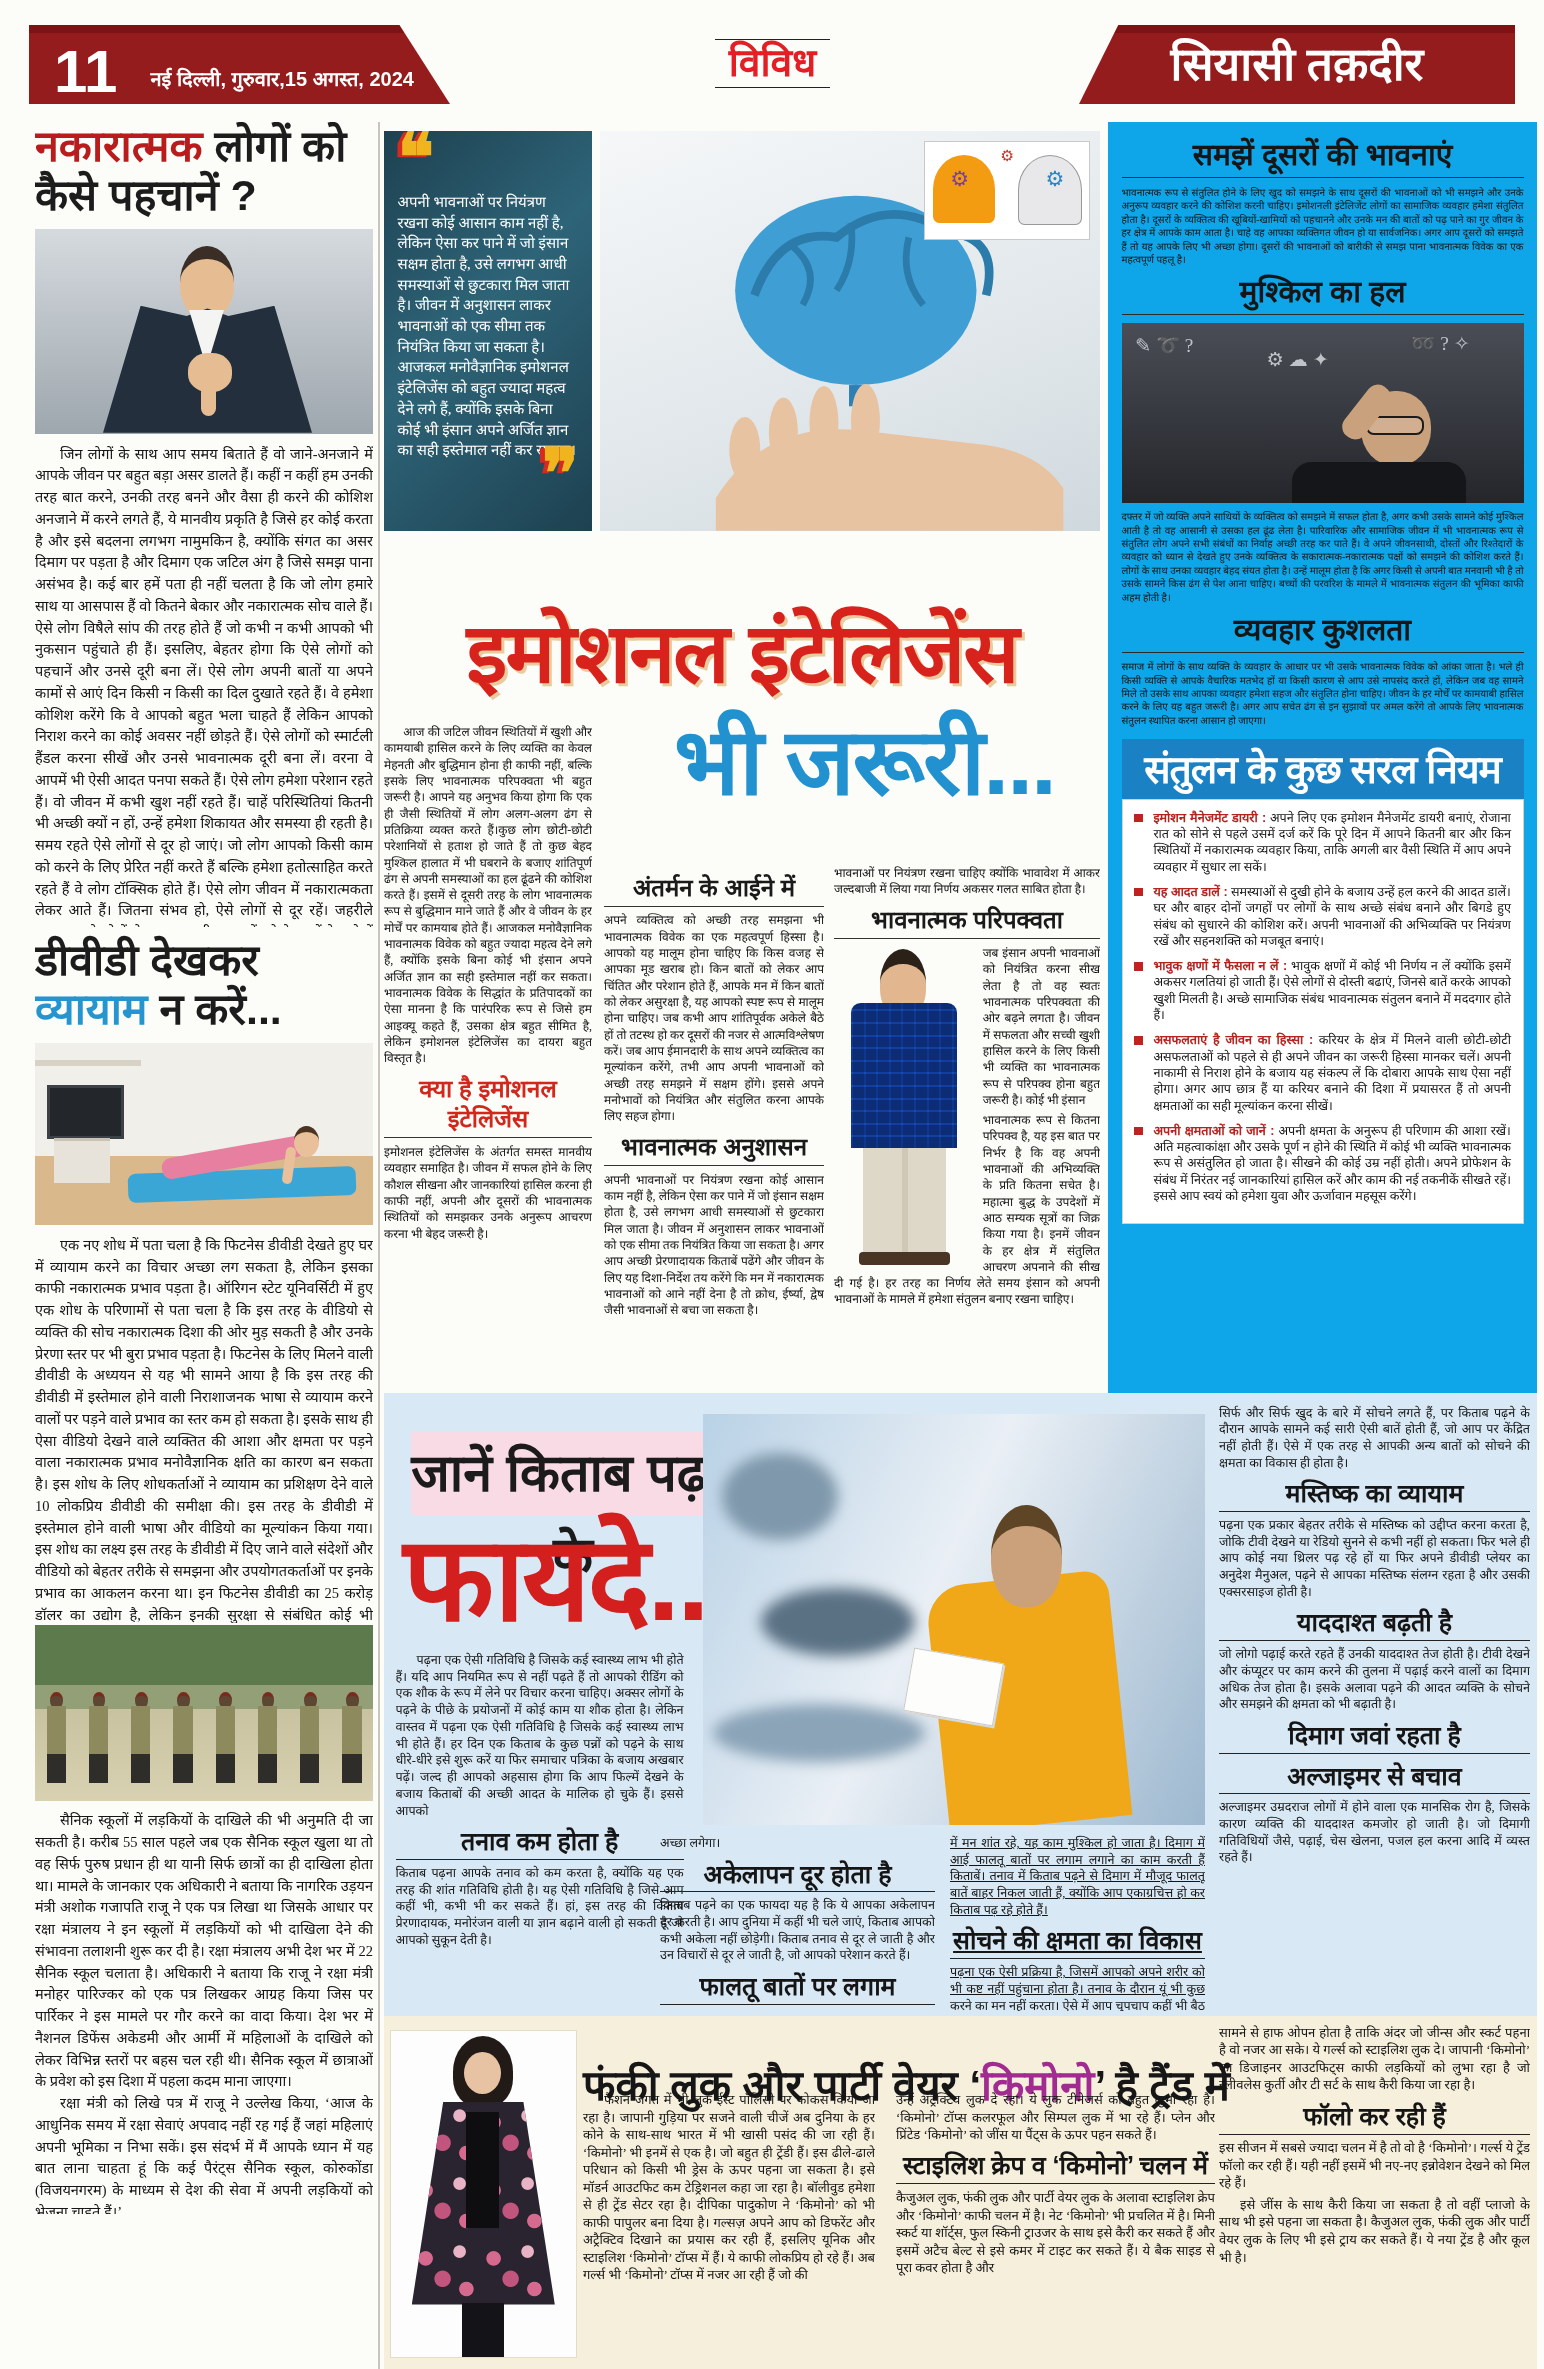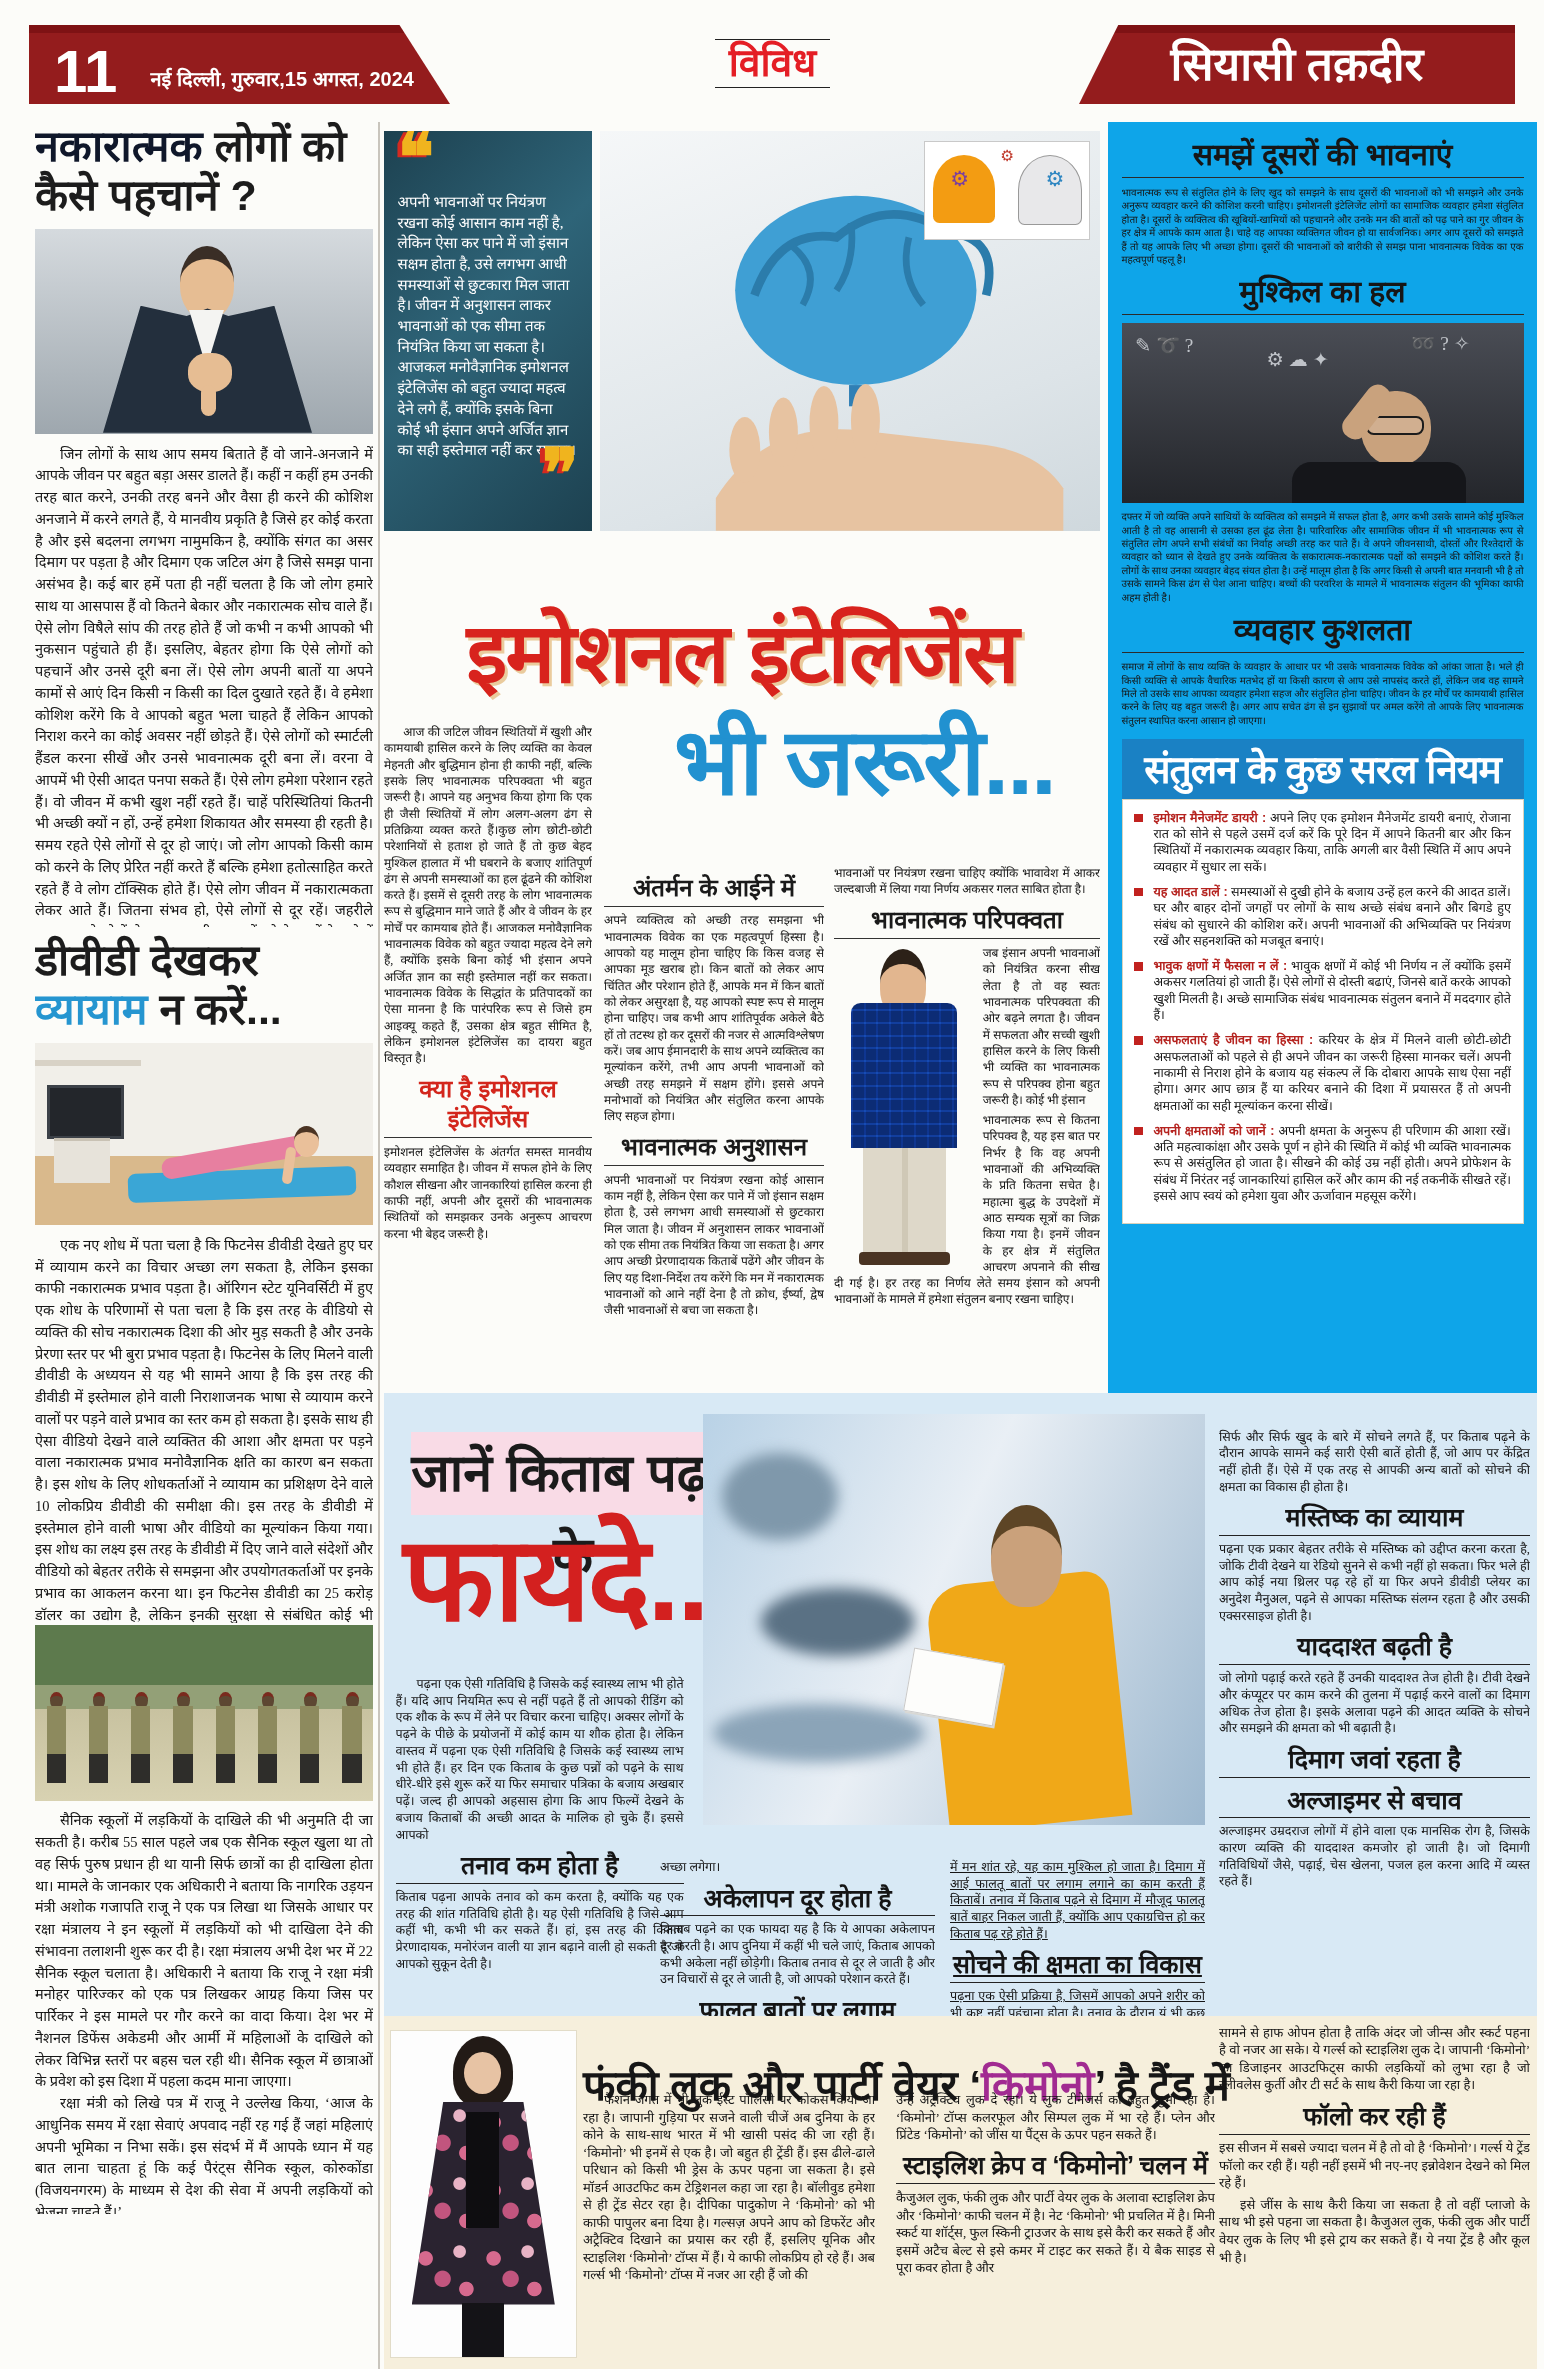--- a/index.html
+++ b/index.html
@@ -14,21 +14,21 @@
   .hd-center{left:0;top:39px;width:1545px;text-align:center;}
   .hd-center span{display:inline-block;font:700 39px/1.1 "Liberation Sans",sans-serif;color:#e41e25;
            border-top:1.9px solid #222;border-bottom:1.9px solid #222;padding:1.9px 13.5px;}
   .hd-right{left:1079px;top:25px;width:436px;height:79px;background:linear-gradient(180deg,#7e1214 0 10%,#941c1d 10%);
            clip-path:polygon(9% 0,100% 0,100% 100%,0 100%);display:flex;align-items:center;justify-content:center;}
   .hd-right span{color:#fff;font:700 46px/1 "Liberation Serif",serif;}
   .vrule{left:378px;top:122px;width:1.9px;height:2248px;background:#c9c5bd;}
   
   .leftcol{left:35px;top:122px;width:338px;height:2248px;overflow:hidden;}
   .lh{font:700 43px/1.13 "Liberation Sans",sans-serif;color:#1c1c1c;margin:0 0 9.7px;}
-  .red1{color:#0f172a;} .blue1{color:#2595d0;} .red2{color:#a63d1b;}
+  .red1{color:#b91c1c;} .blue1{color:#2595d0;} .red2{color:#a63d1b;}
   .lb{font-size:14.5px;line-height:1.5;text-align:justify;margin:0;overflow:hidden;}
   .lb p{margin:0;text-indent:25px;}
   .b1{height:483px;} .b2{height:388px;} .b3{height:404px;}
   .ph{position:relative;width:100%;overflow:hidden;margin:1.9px 0 9.7px;}
   
   .ph1{height:205px;background:linear-gradient(180deg,#d5dade,#9ea7ae);}
   .p1-head{position:absolute;left:145px;top:17.4px;width:54px;height:60px;border-radius:50% 50% 45% 45%;background:#e6bd93;border-top:13.5px solid #3a2e26;}
   .p1-suit{position:absolute;left:68px;top:77px;width:209px;height:127px;background:#232f3d;clip-path:polygon(18% 0,40% 8%,50% 2%,60% 8%,82% 0,100% 100%,0 100%);}
   .p1-shirt{position:absolute;left:154px;top:81px;width:35px;height:58px;background:#f4f4f2;clip-path:polygon(0 0,100% 0,50% 100%);}
   .p1-fist{position:absolute;left:153px;top:124px;width:44px;height:39px;border-radius:45%;background:#e6bd93;}
@@ -97,21 +97,21 @@
   .rule{position:relative;margin:0 0 8.7px;padding-left:19.3px;text-align:justify;}
   .rule .sq{position:absolute;left:0;top:3.9px;width:8.7px;height:8.7px;background:#c1221f;}
   .rule b{color:#b5231f;font-family:"Liberation Sans",sans-serif;}
   
   .booksec{left:384px;top:1393px;width:1153px;height:623px;background:#d8e9f5;overflow:hidden;}
   .kicker{position:absolute;left:27px;top:39px;width:324px;height:83px;background:#f9dbe6;color:#1b1b1b;
           font:700 52px/83px "Liberation Sans",sans-serif;text-align:center;}
   .btitle{position:absolute;left:19.3px;top:127px;font:700 118px/1 "Liberation Sans",sans-serif;color:#d3201f;letter-spacing:-2.9px;}
   .bk-h{display:block;font:700 25px/1.2 "Liberation Sans",sans-serif;text-align:center;color:#151515;
         border-bottom:1.9px solid #222;margin:6.8px 0 4.8px;padding-bottom:2.9px;}
-  .bcol{position:absolute;font-size:12.6px;line-height:1.33;text-align:justify;overflow:hidden;margin-top:24px;}
+  .bcol{position:absolute;font-size:12.6px;line-height:1.33;text-align:justify;overflow:hidden;}
   .bcol p{margin:0 0 3.9px;}
   .bcol .ind{text-indent:21px;}
   .bintro{left:11.6px;top:259px;width:288px;height:353px;}
   .read-ph{position:absolute;left:319px;top:21px;width:502px;height:411px;overflow:hidden;
            background:linear-gradient(115deg,#b9d2e6 0%,#e9eff5 45%,#9db8cf 100%);}
   .r-blob{position:absolute;border-radius:50%;filter:blur(6.8px);}
   .r-man{position:absolute;right:75px;top:58px;width:232px;height:353px;}
   .r-jacket{position:absolute;left:39px;top:106px;width:183px;height:247px;background:#f0a818;border-radius:39px 25px 0 0;transform:rotate(-6deg);}
   .r-head{position:absolute;left:93px;top:33px;width:71px;height:81px;border-radius:50% 50% 44% 44%;background:#caa17b;border-top:21px solid #5d4526;}
   .r-book{position:absolute;left:9.7px;top:183px;width:89px;height:62px;background:#fdfdfb;border:1px solid #c9c9c9;transform:rotate(10deg);box-shadow:1.9px 1.9px 0 #d8d8d4;}

